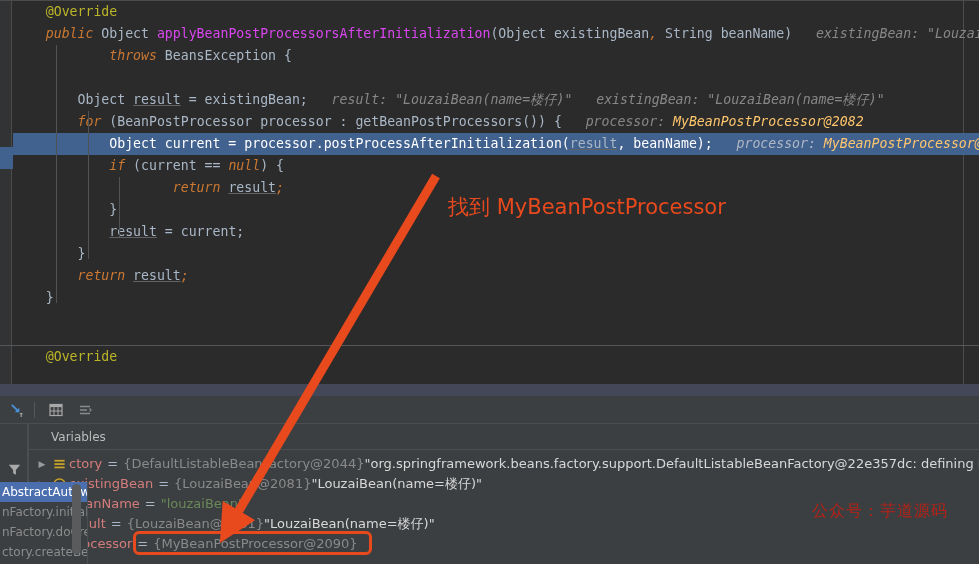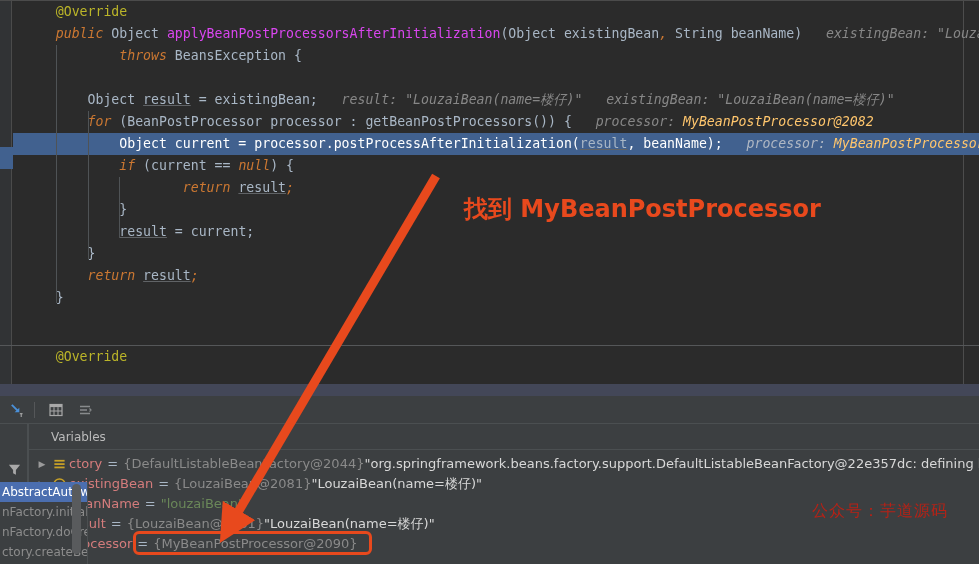--- a/index.html
+++ b/index.html
@@ -32,21 +32,21 @@
     position:absolute; left:13px; top:0; right:0; height:345px;
     font-family:"DejaVu Sans Mono","Liberation Mono",monospace;
     font-size:13.2px;
     line-height:22px;
     white-space:pre;
     color:#a9b7c6;
   }
   .ln{
     position:relative;
     height:22px;
-    padding-left:11px;
+    padding-left:1px;
     white-space:pre;
   }
   .ln.hl{ background:#41618f; }
   .hl-gutter{
     position:absolute; left:0; top:146px; width:13px; height:22px;
     background:#41618f; z-index:3;
   }
   
   .guide{
     position:absolute; width:1px; background:#4f5356; z-index:2;
@@ -161,25 +161,24 @@
   .vicon{ width:20px; flex:0 0 20px; display:flex; align-items:center; justify-content:center; }
   .vname{ color:#d47c7c; font-size:13px; }
   .veq{ color:#a9b7c6; margin:0 5px; }
   .vref{ color:#8a8a8a; }
   .vstr{ color:#d8d8d8; }
   .vstrg{ color:#6a8759; }
 
   
   #overlay{ position:absolute; left:0; top:0; width:979px; height:564px; pointer-events:none; }
   #anno-text{
-    position:absolute; left:464px; top:193px;
-    color:#e84a1e; font-size:24px;
+    position:absolute; left:448px; top:193px;
+    color:#e84a1e; font-size:21px;
     font-family:"DejaVu Sans","Liberation Sans",sans-serif;
     white-space:nowrap;
-    font-weight:bold;
   }
   #watermark{
     position:absolute; left:812px; top:501px;
     color:#c21f12; font-size:16px; letter-spacing:1px;
     font-family:"DejaVu Sans","Liberation Sans",sans-serif;
     white-space:nowrap; opacity:.92;
   }
   #redbox{
     position:absolute; left:133px; top:531px; width:239px; height:24px;
     border:3px solid #e8491d; border-radius:6px;

